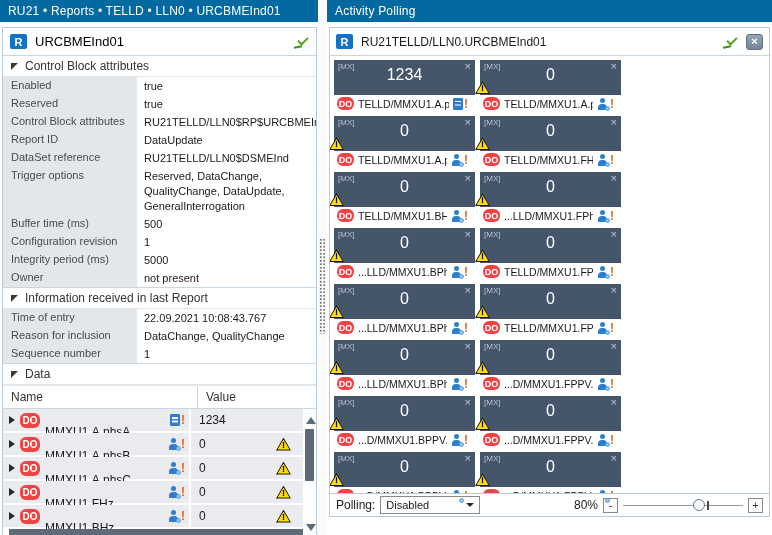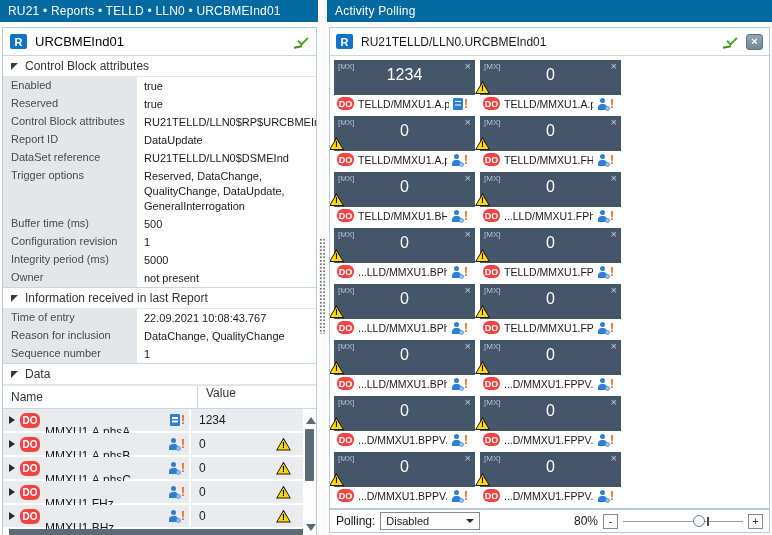--- a/index.html
+++ b/index.html
@@ -21,21 +21,21 @@
   .section-header{height:20px;display:flex;align-items:center;gap:7px;padding:0 8px;
                   font-size:12px;color:#333;border-bottom:1px solid #e2e7ec;}
   .section-header.bordered{border-top:1px solid #c9d5df;}
   .tri-expand{width:0;height:0;border-top:7px solid #3a3a3a;border-right:7px solid transparent;flex:0 0 auto;}
   .prop-row{display:flex;align-items:stretch;}
   .prop-label{width:122px;flex:0 0 auto;background:#e4e7ea;color:#4a4a4a;font-size:11px;
               padding:1.5px 4px 1.5px 8px;}
   .prop-value{flex:1;font-size:11px;color:#1a1a1a;padding:1.5px 2px 1.5px 7px;line-height:15px;}
   
   .data-table{position:relative;}
-  .tbl-header{display:flex;align-items:flex-start;height:22px;border-bottom:1px solid #c9d5df;
+  .tbl-header{display:flex;align-items:center;height:22px;border-bottom:1px solid #c9d5df;
               border-top:1px solid #e2e7ec;font-size:12px;color:#333;}
   .th-name{width:186px;flex:0 0 auto;padding-left:8px;border-right:1px solid #c9d5df;height:100%;
            display:flex;align-items:center;}
   .th-value{flex:1;padding-left:8px;}
   .th-scroll{width:13px;flex:0 0 auto;height:100%;}
   .tbl-rows{overflow:hidden;}
   .tbl-row{display:flex;align-items:center;height:22px;margin:0 13px 2px 0;}
   .cell-name{width:186px;flex:0 0 auto;background:#e9ebee;height:100%;display:flex;
              align-items:center;gap:5px;padding-left:6px;box-sizing:border-box;margin-right:2px;}
   .cell-value{flex:1;background:#e9ebee;height:100%;display:flex;align-items:center;
@@ -73,21 +73,21 @@
   .tile{position:relative;width:141px;height:52px;background:#45566a;flex:0 0 auto;}
   .tile-tag{position:absolute;left:4px;top:2px;font-size:8px;color:#b7c1cb;}
   .tile-close{position:absolute;right:4px;top:0px;font-size:11px;color:#c3ccd5;line-height:12px;}
   .tile-value{position:absolute;left:0;right:0;top:6px;text-align:center;font-size:16px;color:#fff;}
   .tile-warn{position:absolute;right:5px;top:20px;}
   .tile-footer{position:absolute;left:0;right:0;bottom:0;height:17px;background:#fff;
                display:flex;align-items:center;gap:4px;padding:0 3px;}
   .tile-footer .do-badge{min-width:17px;height:13px;font-size:9px;}
   .tile-path{flex:1;font-size:10.5px;color:#1a1a1a;white-space:nowrap;overflow:hidden;}
   
-  .rp-footer{position:absolute;left:2px;right:2px;bottom:2px;height:24px;border:1px solid #b9c9d6;
+  .rp-footer{position:absolute;left:2px;right:2px;bottom:18px;height:24px;border:1px solid #b9c9d6;
              background:#fff;display:flex;align-items:center;padding:0 6px;gap:5px;box-sizing:border-box;}
   .polling-label{font-size:12px;color:#1a1a1a;}
   .combo{width:100px;height:18px;border:1px solid #8a8a8a;background:#fdfdfd;display:flex;
          align-items:center;padding:0 5px;box-sizing:border-box;gap:4px;}
   .combo-text{flex:1;font-size:11px;color:#1a1a1a;}
   .combo-arrow{width:0;height:0;border-top:4px solid #2a2a2a;border-left:4px solid transparent;
                border-right:4px solid transparent;}
   .zoom-pct{font-size:12px;color:#1a1a1a;margin-left:auto;}
   .sq-btn{width:15px;height:15px;border:1px solid #8a8a8a;background:#fafafa;font-size:11px;
           color:#333;display:flex;align-items:center;justify-content:center;line-height:1;box-sizing:border-box;}

